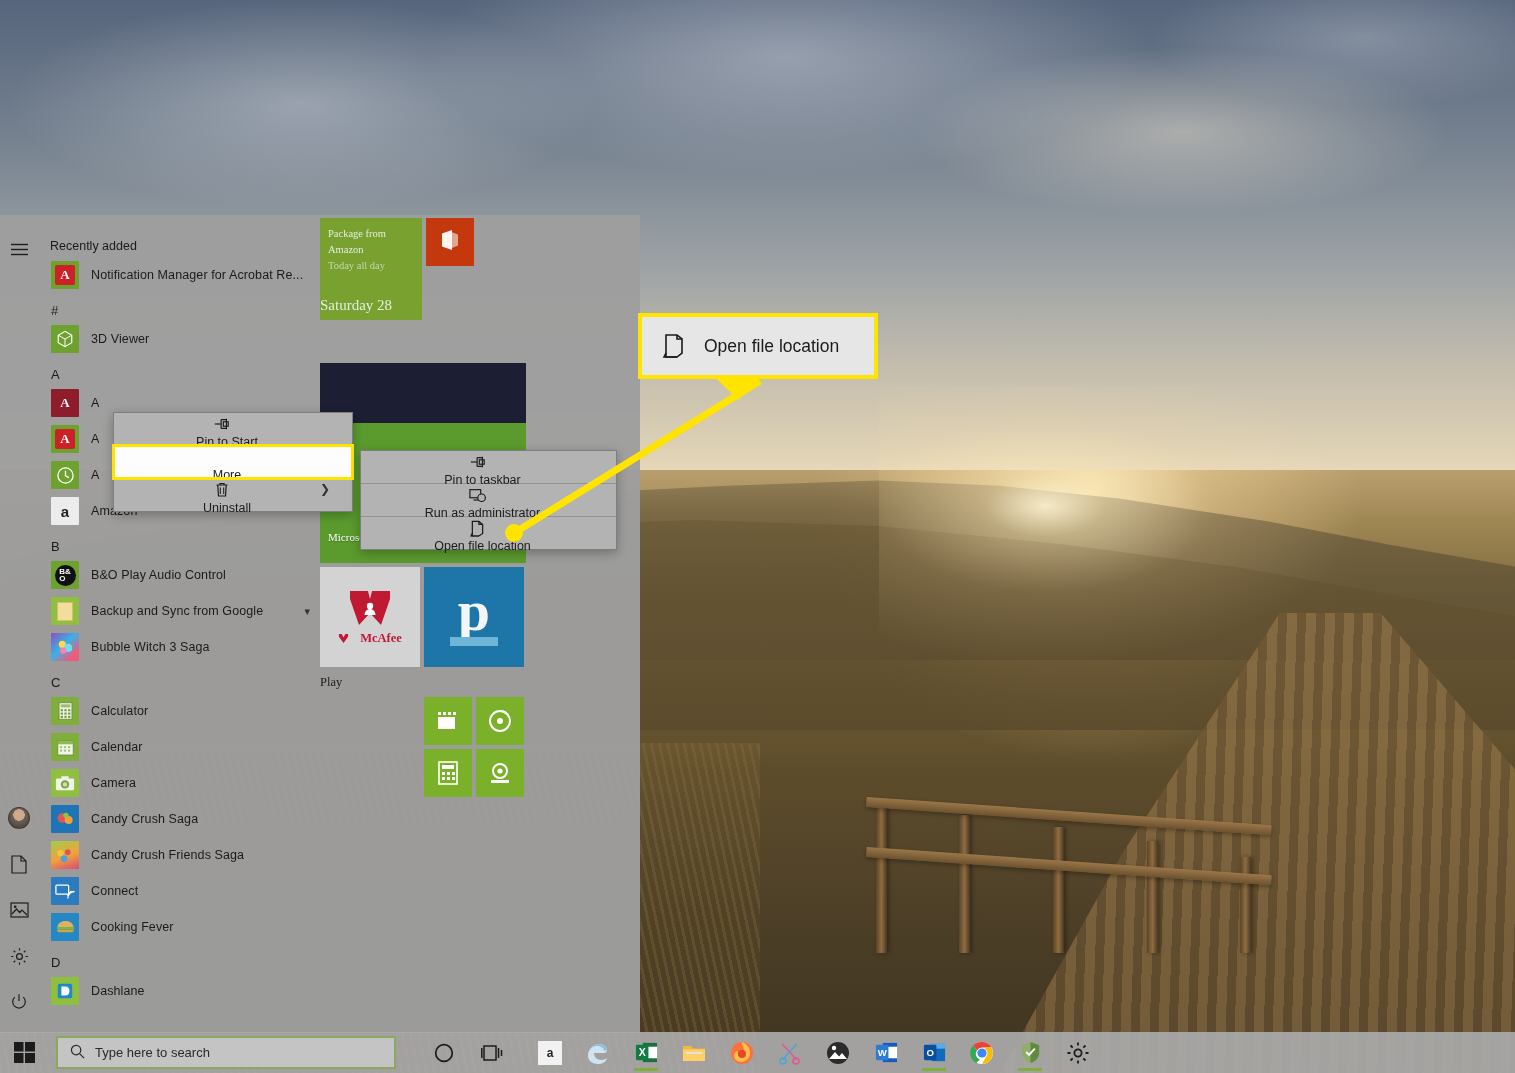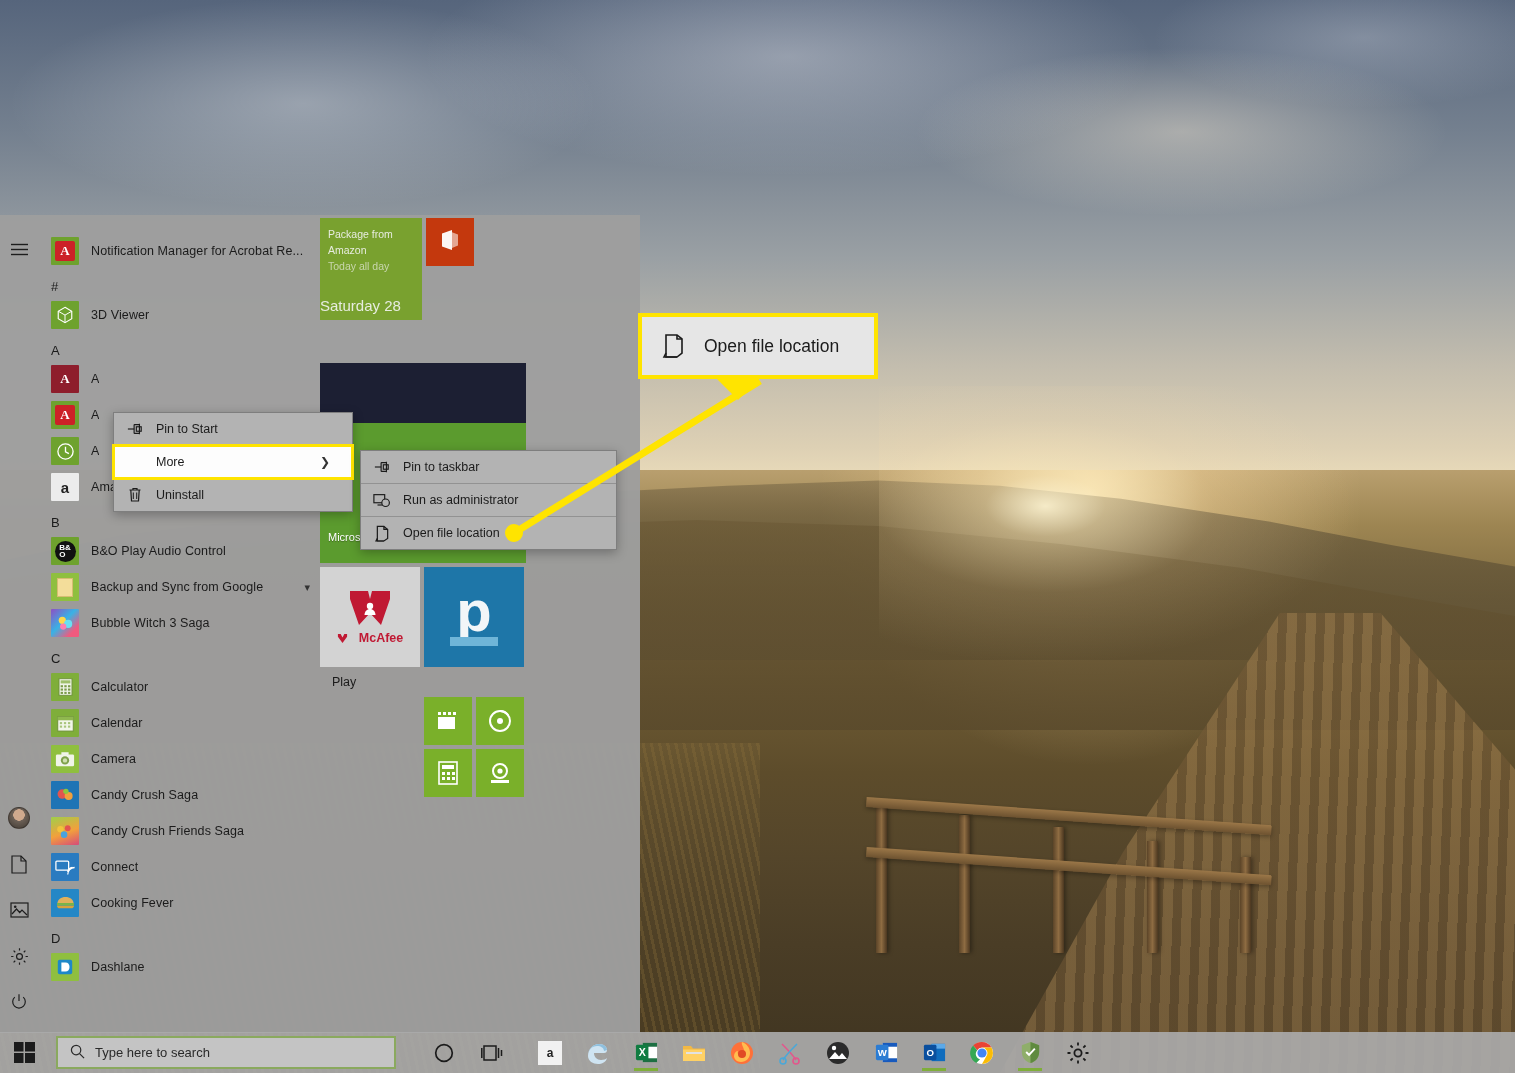--- a/index.html
+++ b/index.html
@@ -142,48 +142,49 @@
   }
   .app-name {
     white-space: nowrap; overflow: hidden; text-overflow: ellipsis;
     font-size: 12.5px; letter-spacing: .1px;
   }
   .chev { margin-left: auto; font-size: 11px; color:#333; }
 
   
   #tiles {
     flex: 1; height: 100%; padding: 36px 0 0 4px;
-    position: relative; overflow: hidden;
+    position: relative; overflow: hidden; font-family: Liberation Serif, serif;
   }
   .tile {
     position: absolute;
     display: flex; align-items: center; justify-content: center;
     color: #fff; overflow: hidden;
   }
   .tile-label {
     position: absolute; left: 8px; bottom: 20px;
     font-size: 11px; color: #fff; text-shadow: 0 1px 1px rgba(0,0,0,.3);
   }
   .group-label {
-    position: absolute; font-size: 12.5px; color: #1b1b1b; margin-left: 12px;
+    position: absolute; font-size: 12.5px; color: #1b1b1b;
   }
 
   
   .ctx {
     position: absolute;
     background: #b3b3b3;
     border: 1px solid rgba(120,120,120,0.9);
     box-shadow: 0 3px 10px rgba(0,0,0,0.28);
     font-size: 12.5px; color: #1b1b1b;
     z-index: 40;
   }
   .ctx-item {
     display: flex; align-items: center;
     height: 32px; padding: 0 22px 0 10px;
     white-space: nowrap;
+    flex-direction: column;
   }
   .ctx-item .ci {
     width: 22px; flex: 0 0 22px; margin-right: 10px;
     display: flex; align-items: center; justify-content: center;
     color:#1b1b1b;
   }
   .ctx-item .submenu-arrow { margin-left: auto; padding-left: 26px; color:#333; font-size: 12px; }
   .ctx-sep { height: 1px; background: rgba(140,140,140,0.85); margin: 0; }
   .ctx-highlight {
     background: #fdfdfd !important;
@@ -306,20 +307,21 @@
             <g fill="none" stroke="#1d1d1d" stroke-width="1.3">
           <path d="M5.3 4.6a7 7 0 1 0 9.4 0"></path>
               <line x1="10" y1="1.4" x2="10" y2="9"></line>
         </g>
           </svg>
       </div>
     </div>
   </div>
 
   <div id="app-list">
+    <div class="section-head">Recently added</div>
     <div id="app-rows">
         <div class="app-row">
           <div class="app-ico" style="background:#6ea22e;">
             <div style="width:20px;height:20px;background:#cc2127;border-radius:2px;display:flex;align-items:center;justify-content:center;color:#fff;font-size:13px;font-weight:bold;font-family:'Liberation Serif',serif;">A</div>
           </div>
           <span class="app-name">Notification Manager for Acrobat Re...</span>
         </div>
         <div class="letter-head">#</div>
         <div class="app-row">
           <div class="app-ico" style="background:#6ea22e;">

